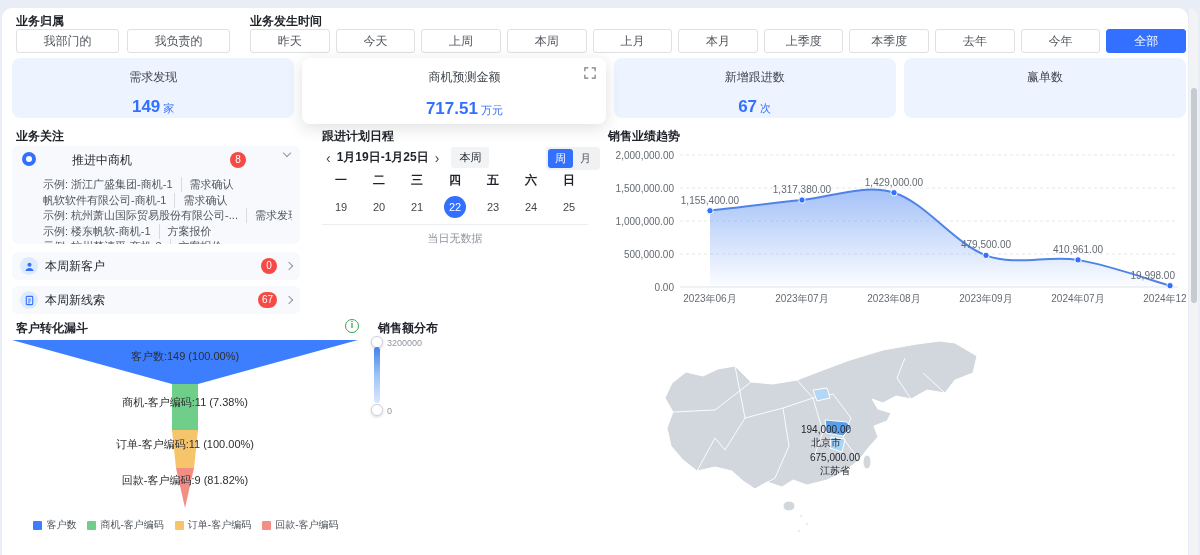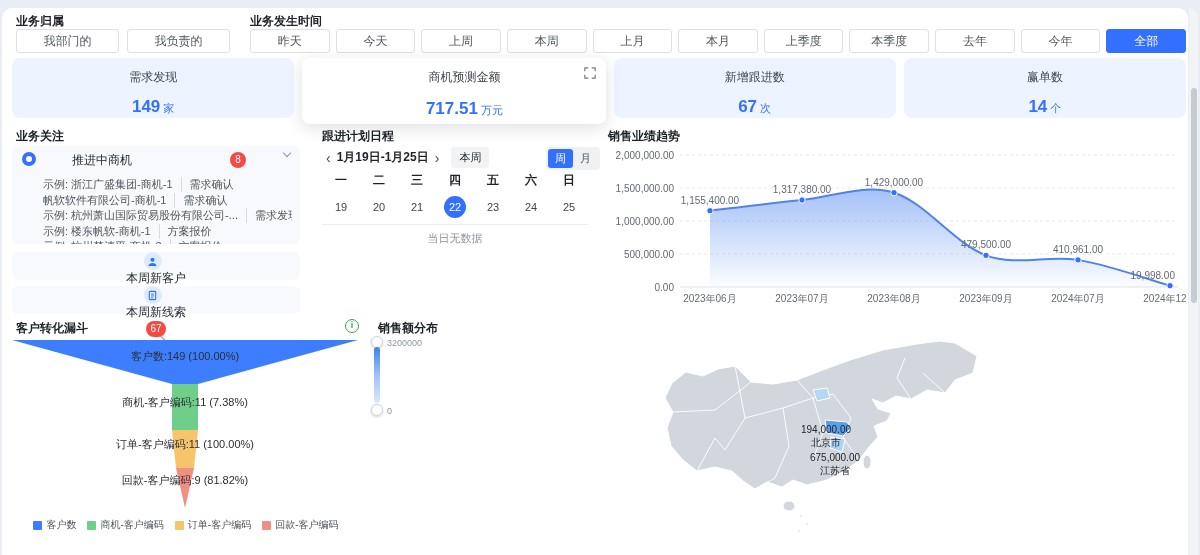--- a/index.html
+++ b/index.html
@@ -35,21 +35,21 @@
   .target-icon { width:14px; height:14px; border-radius:50%; border:4px solid #3370ff; background:#fff; margin:0 7px 0 2px; flex:none; }
   .bf-name { font-size:12px; color:#1f2329; flex:1; }
   .badge { min-width:16px; height:16px; border-radius:8px; background:#f54a45; color:#fff; font-size:10px;
            line-height:16px; text-align:center; padding:0 4px; flex:none; }
   .chev { width:6px; height:6px; border-right:1.5px solid #8f959e; border-bottom:1.5px solid #8f959e; flex:none; }
   .chev.down { transform:rotate(45deg); margin:-2px 2px 0 9px; }
   .chev.right { transform:rotate(-45deg); margin-left:9px; }
   .bf-items { margin-top:5px; }
   .bf-item { display:flex; align-items:center; height:15.5px; padding-left:23px; font-size:11px; color:#51565d; white-space:nowrap; overflow:hidden; cursor:pointer; }
   .bf-status { margin-left:8px; padding-left:8px; border-left:1px solid #d7dade; }
-  .bf-row { display:flex; align-items:center; height:28px; padding:0 8px; cursor:pointer;flex-direction:column; }
+  .bf-row { display:flex; align-items:center; height:28px; padding:0 8px; cursor:pointer; }
   .round-icon { width:18px; height:18px; border-radius:50%; background:#dcebff; display:flex; align-items:center; justify-content:center; margin-right:7px; flex:none; }
 
   
   .cal-nav { left:322px; top:147px; display:flex; align-items:center; }
   .cal-arrow { font-size:14px; color:#41464e; cursor:pointer; padding:0 4px; }
   .cal-range { font-size:12px; font-weight:700; margin:0 2px; }
   .chip { background:#f2f3f5; border-radius:3px; font-size:11px; color:#1f2329; padding:3px 8px; margin-left:8px; cursor:pointer; }
   .toggle { left:546px; top:147px; background:#f0f1f3; border-radius:4px; padding:2px; display:flex; }
   .tg { font-size:11px; padding:2px 7px; border-radius:3px; color:#51565d; cursor:pointer; }
   .tg.sel { background:#3370ff; color:#fff; }
@@ -117,21 +117,20 @@
     </svg>
     <div class="t">商机预测金额</div>
     <div class="v" style="margin-top:13px;"><span>717.51</span><span class="u">万元</span></div>
   </div>
   <div class="kpi">
     <div class="t">新增跟进数</div>
     <div class="v"><span>67</span><span class="u">次</span></div>
   </div>
   <div class="kpi">
     <div class="t">赢单数</div>
-    <div class="v"><span>14</span><span class="u">个</span></div>
   </div>
 </div>
 
 <div class="abs panel-title" style="left:16px;top:128px;">业务关注</div>
 <div class="abs bf-card bf-group">
   <div class="bf-header">
     <span class="target-icon"></span>
     <span class="bf-name">推进中商机</span>
     <span class="badge">8</span>
     <span class="chev down"></span>

